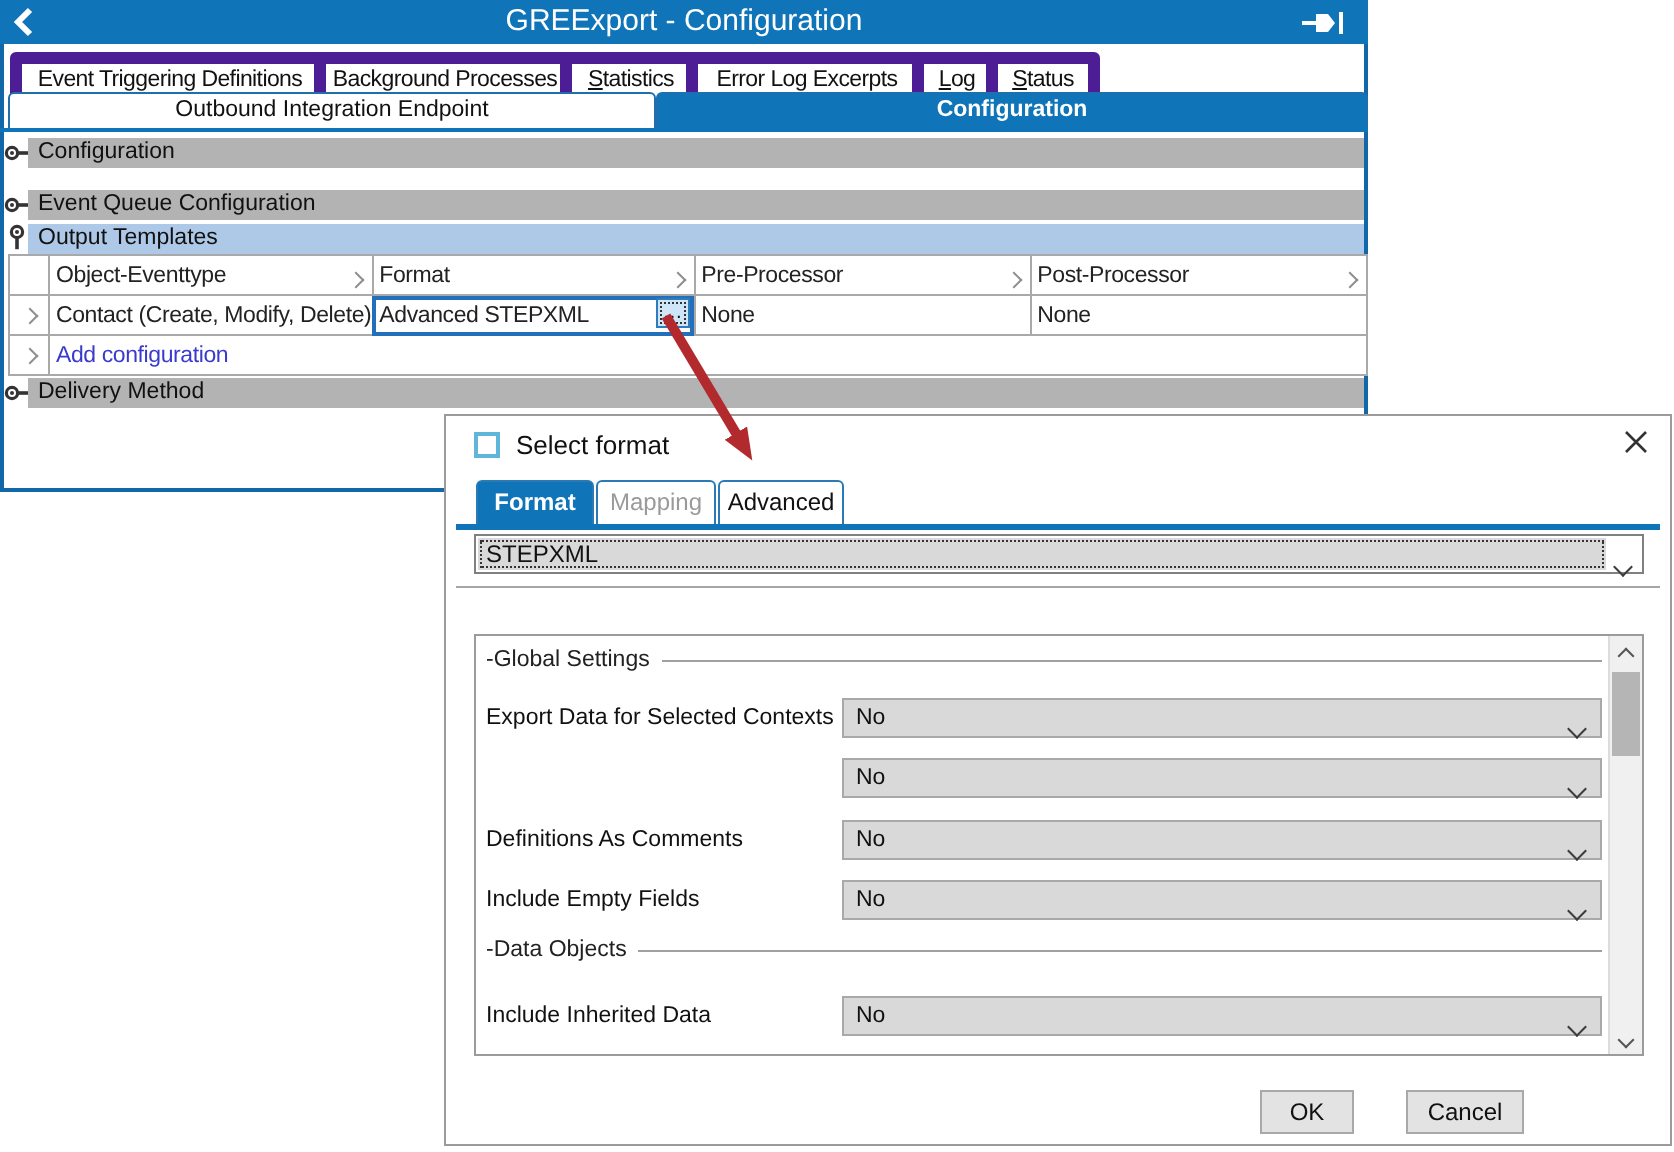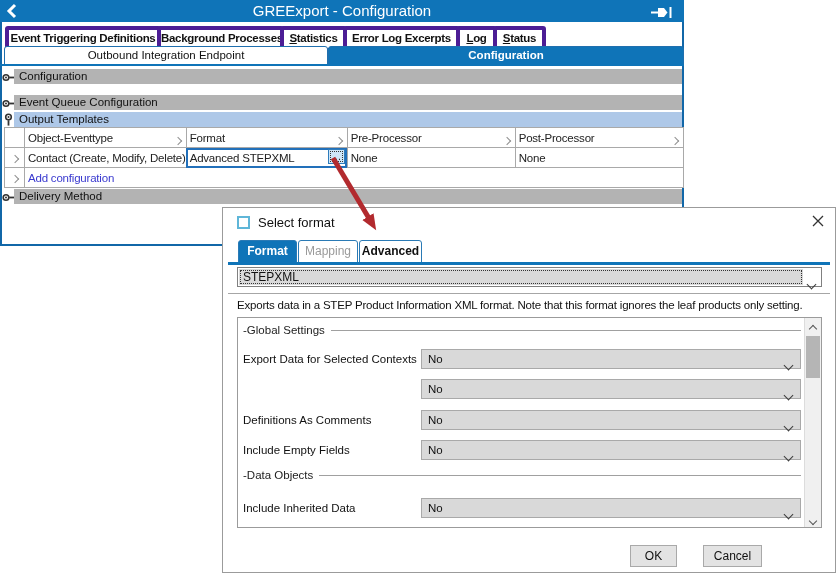--- a/index.html
+++ b/index.html
@@ -8,23 +8,23 @@
 
   
   .titlebar{position:absolute;left:0;top:0;width:684px;height:22px;background:#0f74b8;}
   .titlebar .title{position:absolute;left:0;right:0;top:0;height:22px;line-height:22px;
                    text-align:center;color:#fff;font-size:15px;}
   .backbtn{position:absolute;left:4px;top:3px;width:16px;height:16px;cursor:pointer;}
   .pinbtn{position:absolute;left:650px;top:5px;width:24px;height:13px;cursor:pointer;}
 
   .win-border{position:absolute;background:#1167a8;}
 
-  .tab1{position:absolute;top:26px;height:18px;background:#fff;border:4px solid #4c1d95;
+  .tab1{position:absolute;top:26px;height:18px;background:#fff;border:6px solid #4c1d95;
         border-radius:3px 3px 0 0;font-size:11.5px;letter-spacing:-0.3px;line-height:17px;
-        text-align:center;white-space:nowrap;overflow:hidden;cursor:pointer;font-weight:bold;}
+        text-align:center;white-space:nowrap;overflow:hidden;cursor:pointer;}
   .tab2{position:absolute;top:46px;height:18px;background:#fff;border:1px solid #1f6fae;
         border-radius:3px 3px 0 0;font-size:11.5px;line-height:17px;text-align:center;
         white-space:nowrap;cursor:pointer;}
   .tab2.active{background:#0f74b8;color:#fff;font-weight:bold;}
   .blue-rule{position:absolute;left:0;top:64px;width:684px;height:2px;background:#0f74b8;}
 
   .secbar{position:absolute;left:14px;width:668px;height:15px;background:#b3b3b3;
           font-size:11.5px;line-height:15px;padding-left:5px;box-sizing:border-box;
           color:#111;cursor:pointer;white-space:nowrap;}
   .secbar.hl{background:#aec8e8;}
@@ -220,29 +220,28 @@
     <span class="dlg-check"></span>
     <span class="dlg-title">Select format</span>
     <span class="dlg-close">
       <svg width="14" height="14" viewBox="0 0 14 14" style="margin-top:3px;">
           <path d="M2 2 L12 12 M12 2 L2 12" stroke="#333" stroke-width="1.3"></path>
         </svg>
     </span>
 
     <div class="dtab active" style="left:15px;width:57px;">Format</div>
     <div class="dtab disabled" style="left:75px;width:58px;">Mapping</div>
-    <div class="dtab" style="left:136px;width:61px;font-weight:bold;">Advanced</div>
+    <div class="dtab" style="left:136px;width:61px;">Advanced</div>
     <div class="dlg-blue-rule"></div>
 
     <div class="maincombo">
       <span class="mc-inner">STEPXML</span>
       <span class="mc-chev"><span class="chev down"></span></span>
     </div>
     <div class="dlg-gray-rule"></div>
-    <div class="dlg-desc">Exports data in a STEP Product Information XML format. Note that this format ignores the leaf products only setting.</div>
 
     <div class="settings">
       <div class="grp" style="top:5px;">
           <span>-</span>
           <span>Global Settings</span>
           <span class="grline"></span>
         </div>
 
       <div class="frow" style="top:31px;">
         <span class="flabel">Export Data for Selected Contexts</span>

